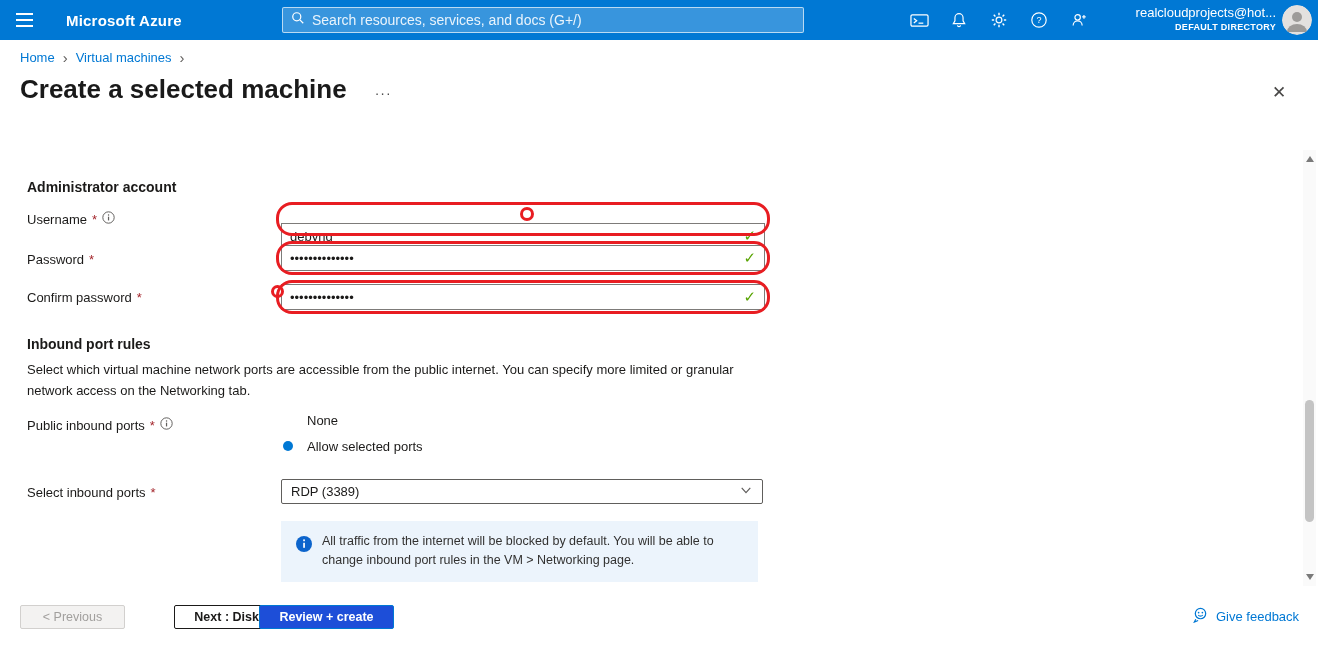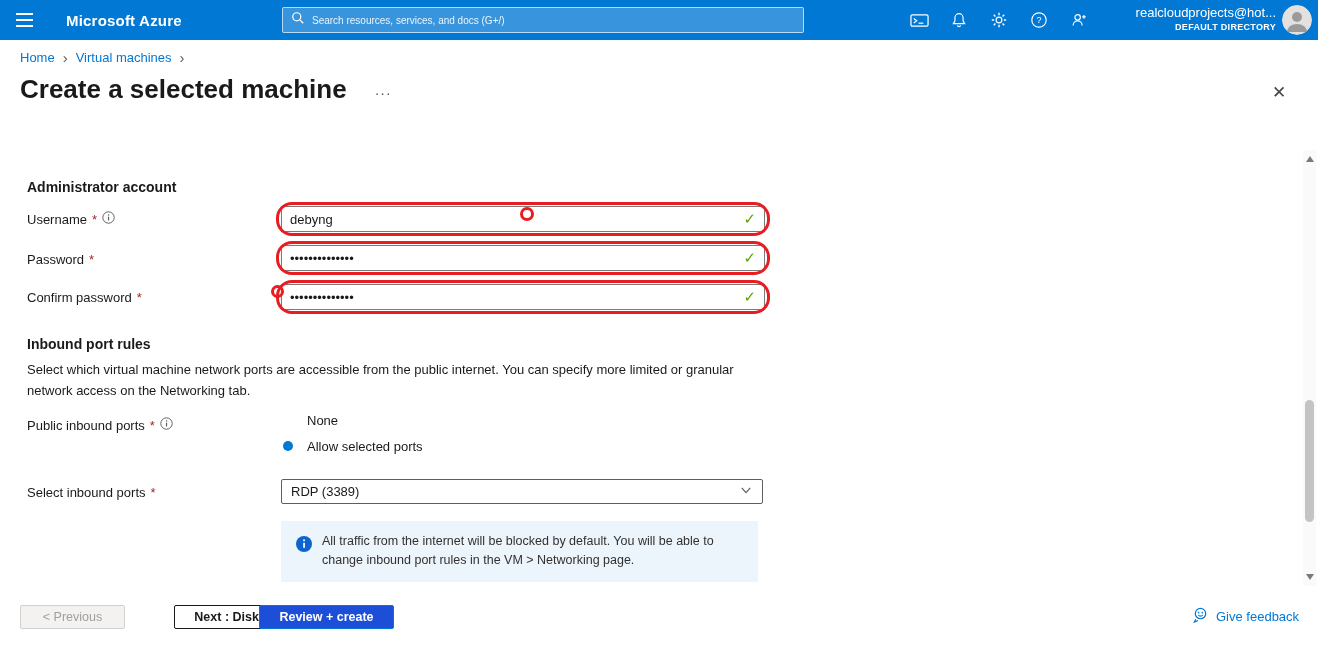--- a/index.html
+++ b/index.html
@@ -5,21 +5,21 @@
   * { margin:0; padding:0; box-sizing:border-box; }
   body { font-family:"Liberation Sans", sans-serif; background:#fff; }
   .root { position:relative; width:1318px; height:654px; background:#fff; overflow:hidden; }
 
   
   .topbar { position:absolute; top:0; left:0; width:1318px; height:40px; background:#0078d4; }
   .hamburger { position:absolute; left:0; top:0; width:48px; height:40px; display:flex; flex-direction:column; justify-content:center; align-items:center; gap:4px; cursor:pointer; }
   .hamburger span { display:block; width:17px; height:2px; background:#fff; }
   .brand { position:absolute; left:66px; top:0; height:40px; display:flex; align-items:center; color:#fff; font-size:15px; font-weight:bold; letter-spacing:.2px; }
   .searchbox { position:absolute; left:282px; top:7px; width:522px; height:26px; background:rgba(255,255,255,.22); border:1px solid rgba(255,255,255,.65); border-radius:2px; display:flex; align-items:center; padding:0 8px; }
-  .searchbox input { flex:1; background:transparent; border:none; outline:none; color:#fff; font-size:10px; font-family:inherit; margin-left:7px; }
+  .searchbox input { flex:1; background:transparent; border:none; outline:none; color:#fff; font-size:14px; font-family:inherit; margin-left:7px; }
   .searchbox input::placeholder { color:#eaf4fc; opacity:1; }
   .top-icons { position:absolute; left:899px; top:0; height:40px; display:flex; }
   .top-icon { width:40px; height:40px; display:flex; align-items:center; justify-content:center; cursor:pointer; }
   .account { position:absolute; right:42px; top:5px; text-align:right; color:#fff; cursor:pointer; }
   .account-email { font-size:13px; line-height:16px; }
   .account-dir { font-size:9px; font-weight:bold; letter-spacing:.3px; line-height:12px; }
   .avatar { position:absolute; right:6px; top:5px; width:30px; height:30px; border-radius:50%; overflow:hidden; cursor:pointer; }
 
   
   .breadcrumb { position:absolute; left:20px; top:50px; font-size:13px; display:flex; align-items:center; gap:8px; }
@@ -169,21 +169,21 @@
     <span>Username</span>
     <span class="req">*</span>
     <span>
       <svg width="13" height="13" viewBox="0 0 16 16">
           <circle cx="8" cy="8" r="7" fill="none" stroke="#605e5c" stroke-width="1.2"></circle>
           <rect x="7.3" y="7" width="1.5" height="4.6" fill="#605e5c"></rect>
           <rect x="7.3" y="4.1" width="1.5" height="1.6" fill="#605e5c"></rect>
         </svg>
     </span>
   </div>
-  <div class="input-box" style="top:206px;">
+  <div class="input-box" style="top:223px;">
     <span>debyng</span>
     <span class="check">✓</span>
   </div>
 
   <div class="label-row" style="top:252px;">
     <span>Password</span>
     <span class="req">*</span>
   </div>
   <div class="input-box" style="top:245px;">
     <span>••••••••••••••</span>

